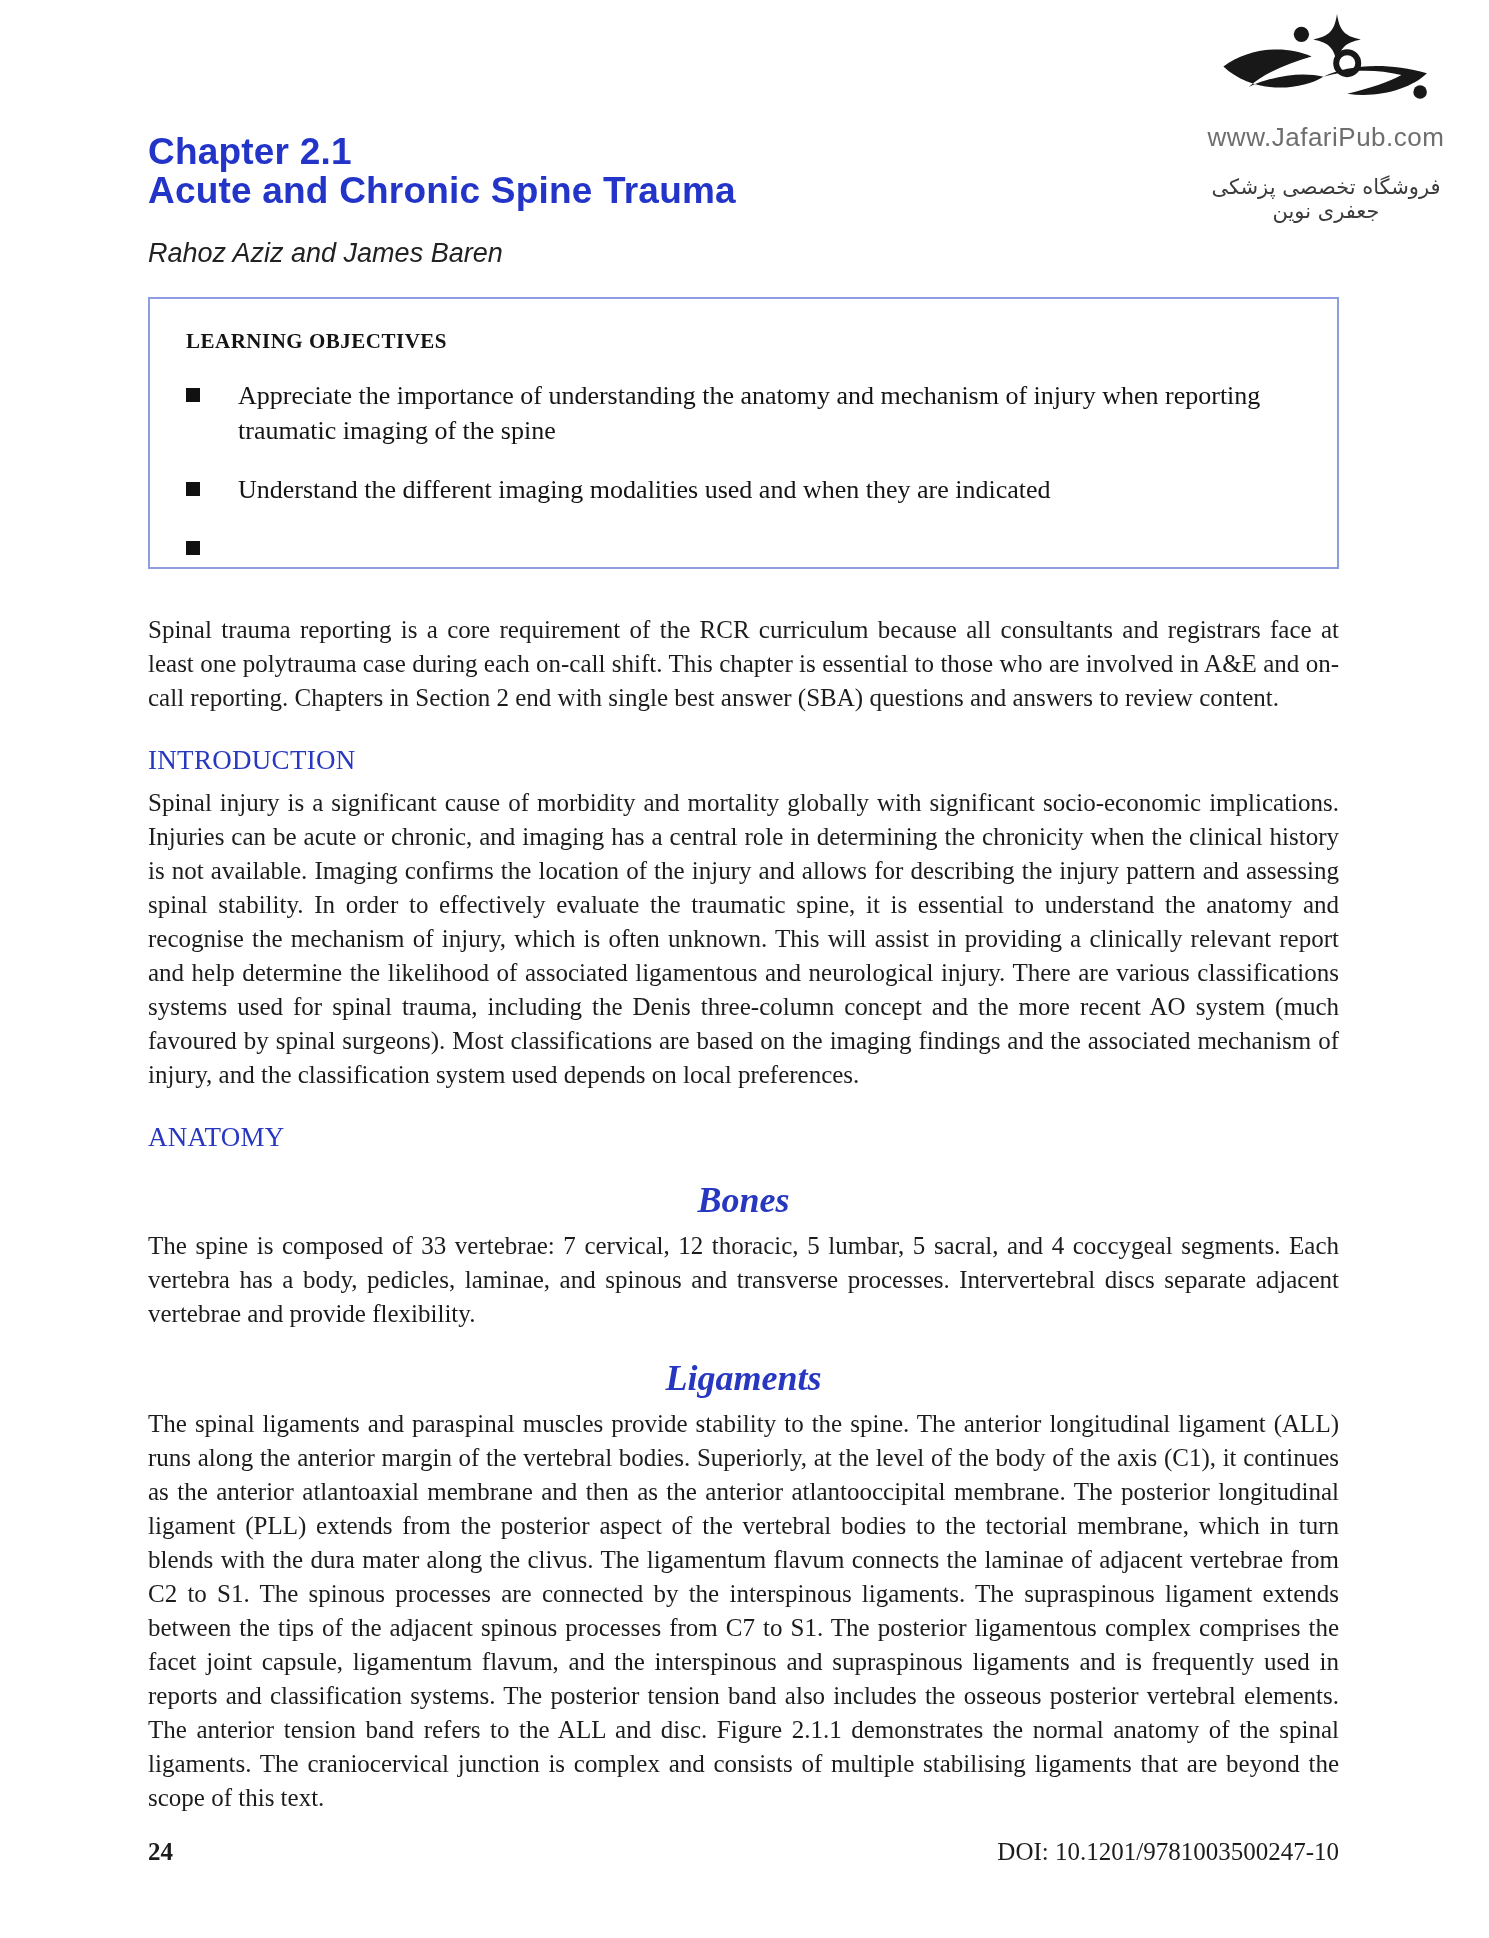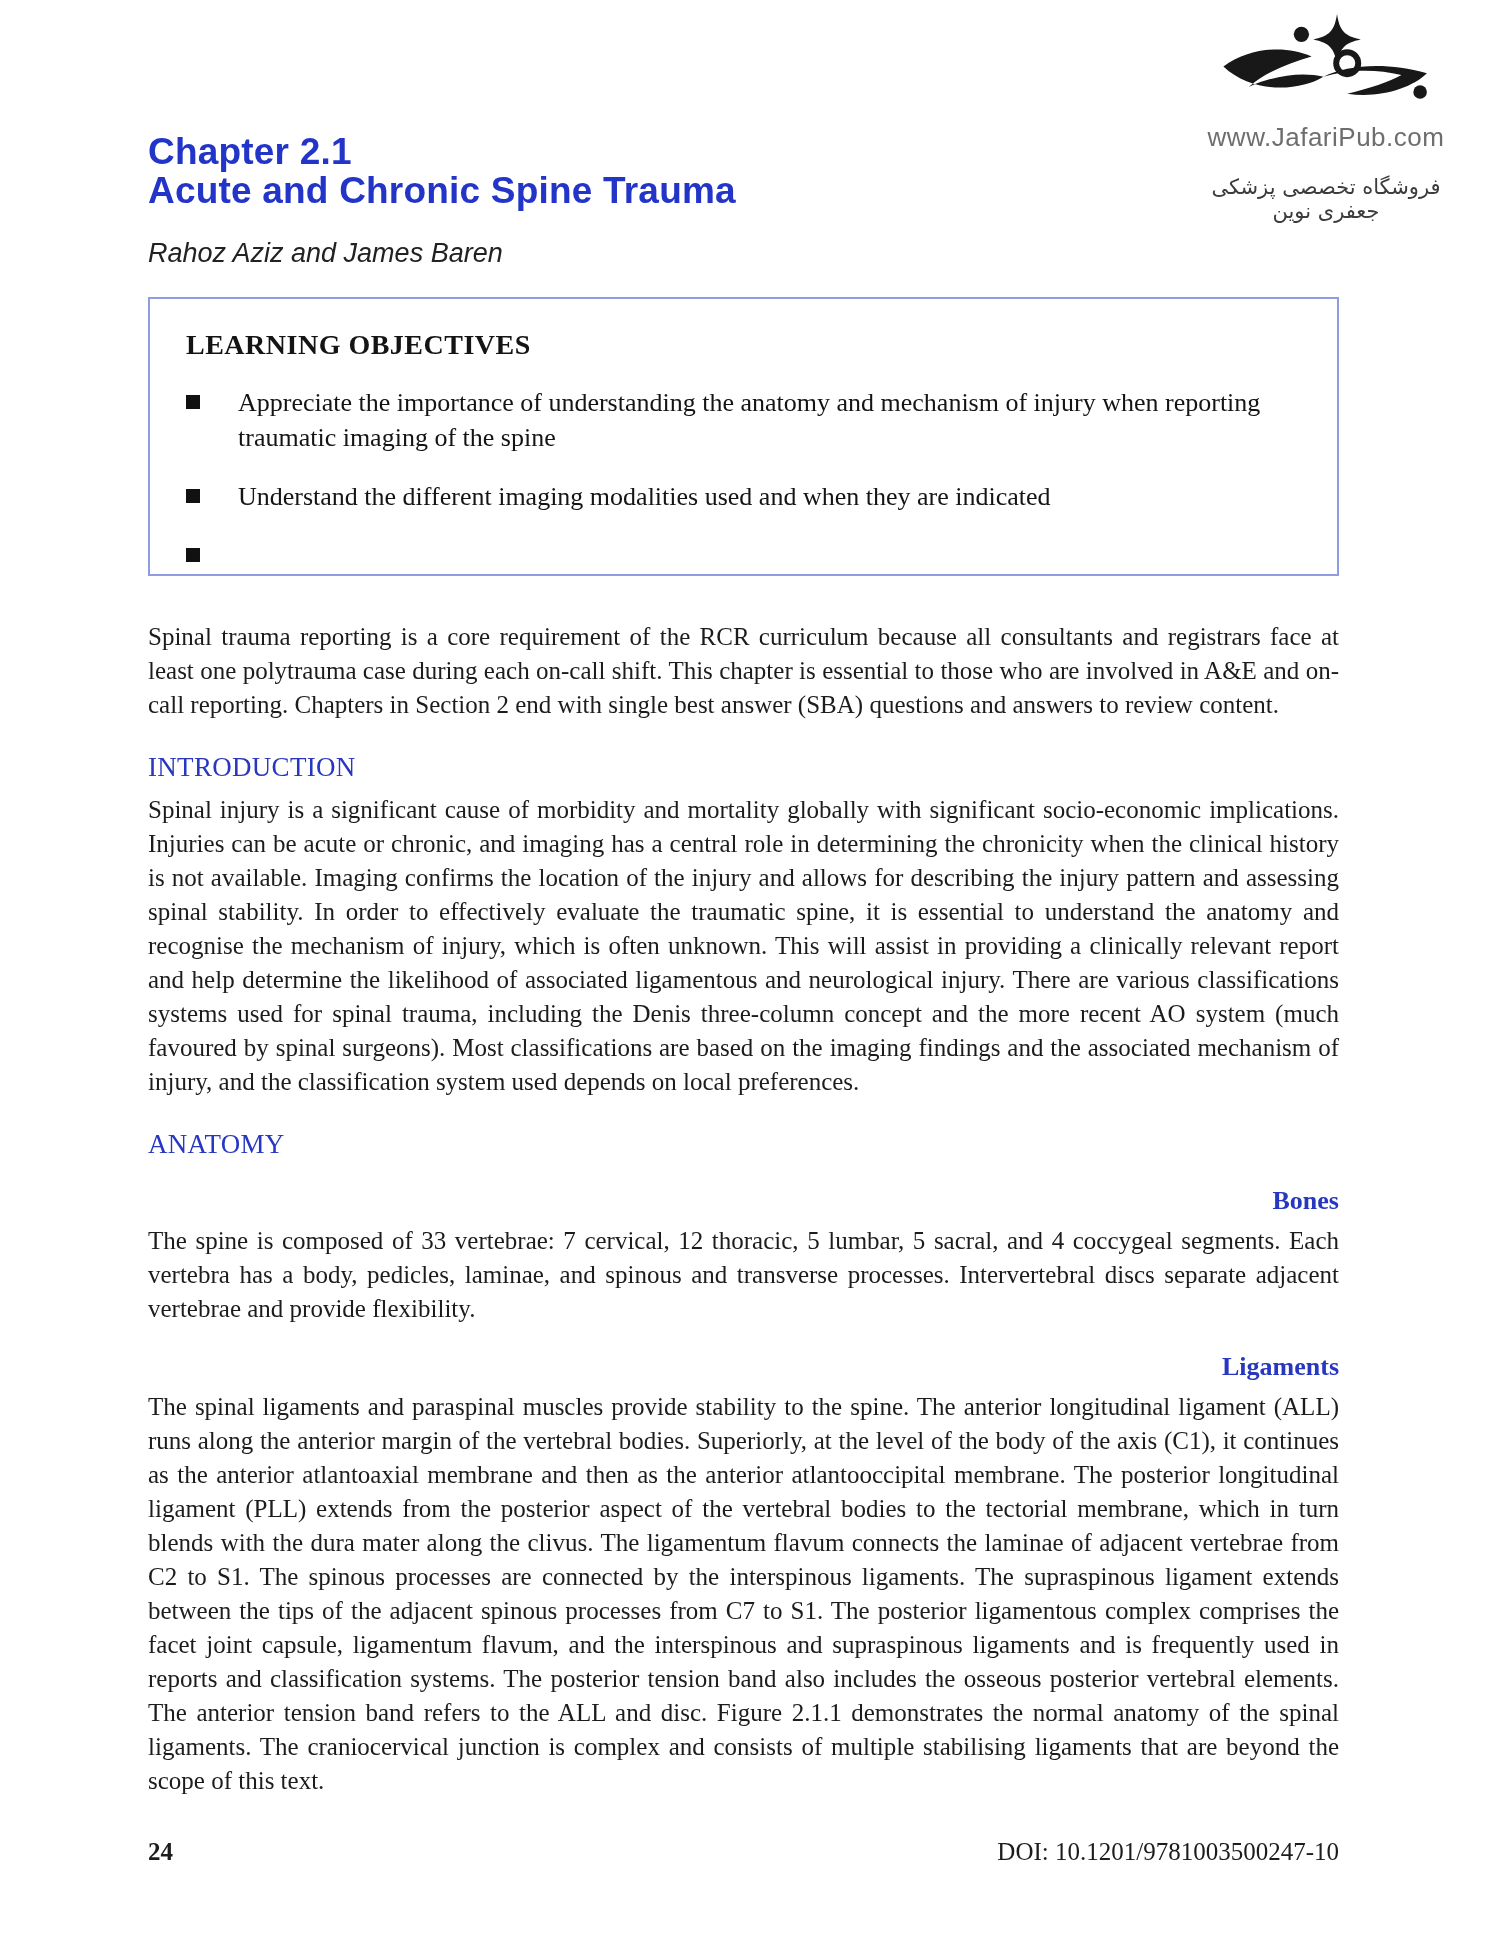--- a/index.html
+++ b/index.html
@@ -47,21 +47,21 @@
   }
   
   .objectives-box{
     margin-top:28px;
     border:2px solid #8f9ce2;
     padding:30px 40px 36px 32px;
     background:#fff;
   }
   .objectives-heading{
     margin:0 0 16px 4px;
-    font-size:28px;font-weight:bold;color:#141414;
+    font-size:21px;font-weight:bold;color:#141414;
     letter-spacing:0.5px;
   }
   .objectives-list{list-style:none;margin:0;padding:0;}
   .objectives-list li{
     position:relative;
     margin-top:24px;
     padding-left:56px;
     font-size:26px;line-height:35px;color:#141414;
   }
   .bullet-square{
@@ -76,22 +76,22 @@
     color:#1c1c1c;
   }
   .lead-par{margin-top:44px;}
   .section-heading{
     margin:30px 0 10px 0;
     font-size:27px;font-weight:normal;color:#2737c0;
     letter-spacing:0.3px;
   }
   .sub-heading{
     margin:26px 0 8px 0;
-    text-align:right;
-    font-size:26px;font-weight:bold;color:#2737c0;
+    text-align:center;
+    font-size:36px;font-weight:bold;color:#2737c0;font-style:italic;
   }
   
   .footer{
     position:absolute;left:148px;right:150px;top:1838px;
     display:flex;justify-content:space-between;align-items:baseline;
     font-size:25px;color:#1c1c1c;gap:28px;
   }
   .page-number{font-weight:bold;}
 </style>
 </head>

